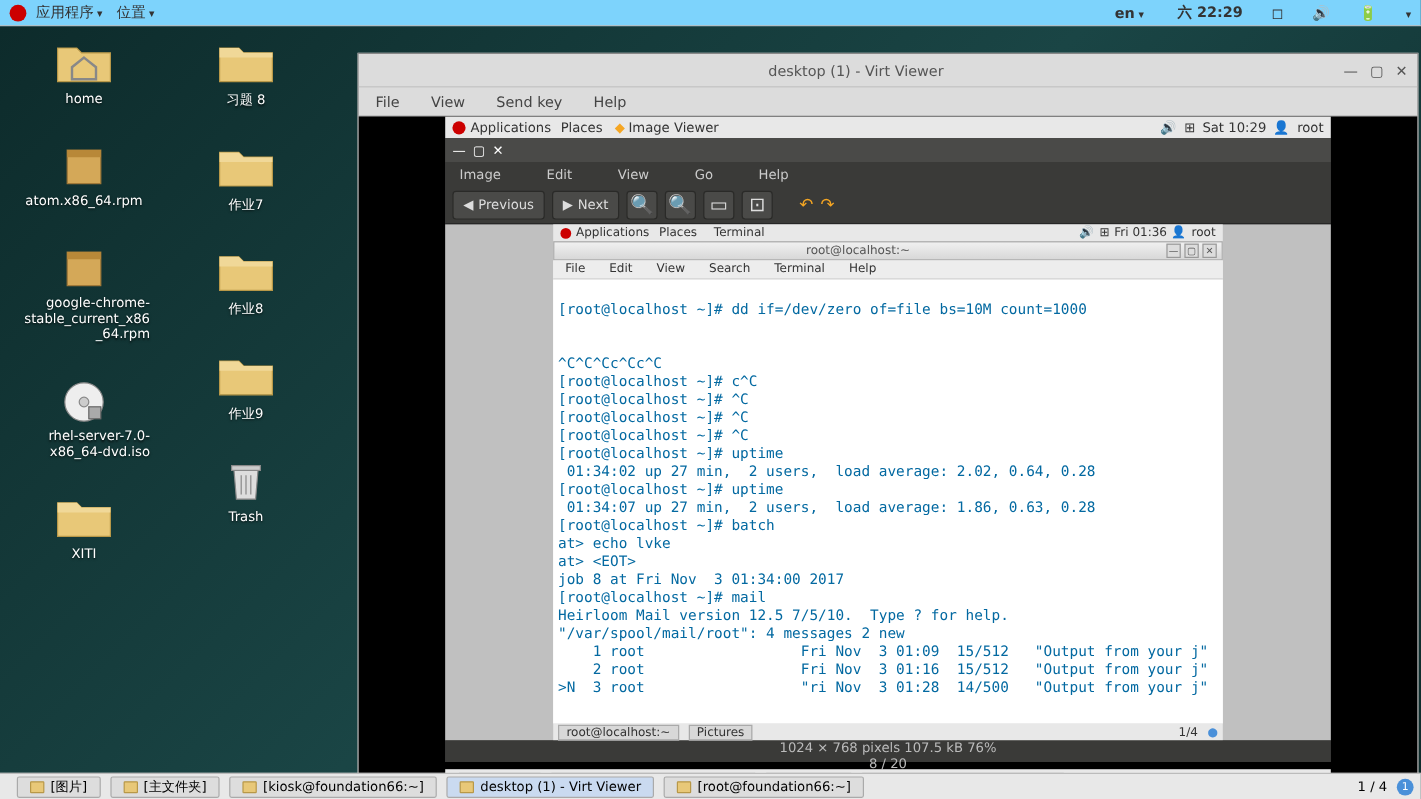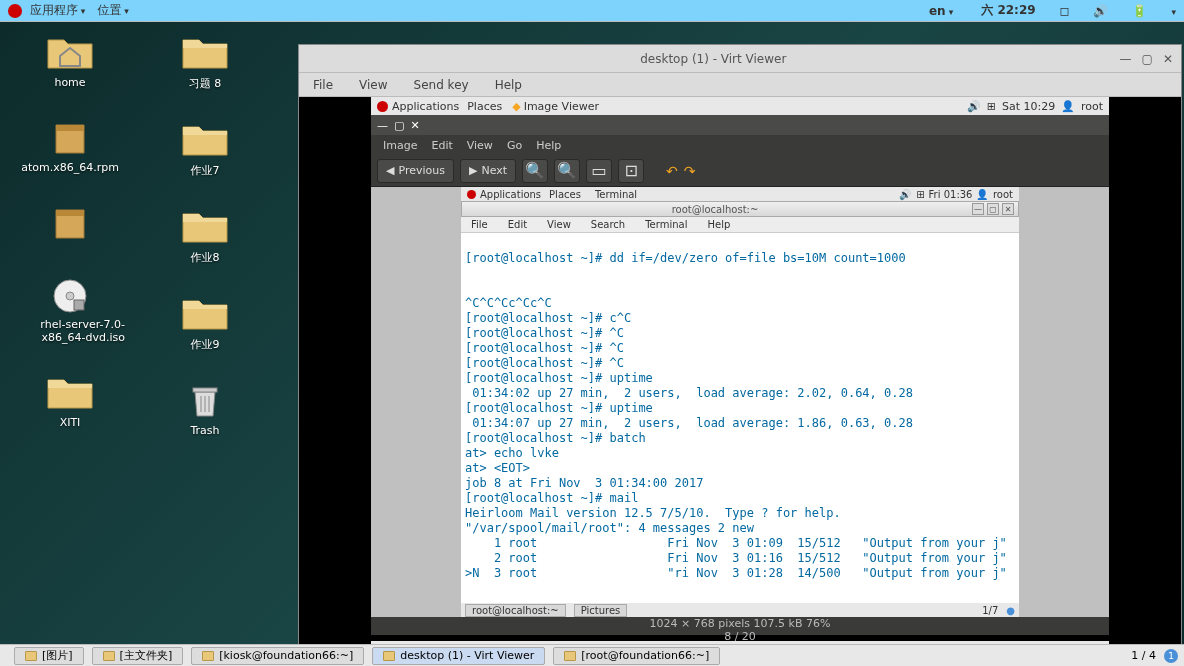--- a/index.html
+++ b/index.html
@@ -33,21 +33,21 @@
 
 
 .inner-topbar { position: absolute; top: 0; left: 72px; right: 72px; height: 18px; background: #e8e8e8; display: flex; align-items: center; font-size: 11px; color: #333; padding: 0 6px; }
 .inner-topbar .right { margin-left: auto; display: flex; gap: 6px; align-items: center; }
 
 
 .imgviewer { position: absolute; top: 18px; left: 72px; right: 72px; background: #3a3a3a; color: #ddd; }
 .iv-titlebar { height: 20px; background: #4a4a48; display: flex; align-items: center; font-size: 11px; color: #fff; }
 .iv-titlebar .title { flex: 1; text-align: center; }
 .iv-titlebar .wbtns { display: flex; gap: 6px; padding: 0 6px; }
-.iv-menubar { height: 20px; background: #3a3a38; display: flex; align-items: center; gap: 6px; padding: 0 8px; font-size: 11px; color: #ccc; }
+.iv-menubar { height: 20px; background: #3a3a38; display: flex; align-items: center; gap: 30px; padding: 0 8px; font-size: 11px; color: #ccc; }
 .iv-toolbar { height: 32px; background: #3a3a38; display: flex; align-items: center; gap: 6px; padding: 0 6px; border-bottom: 1px solid #222; }
 .iv-btn { height: 24px; padding: 0 8px; background: #4a4a48; border: 1px solid #2a2a28; border-radius: 3px; display: flex; align-items: center; gap: 4px; font-size: 11px; color: #ddd; cursor: pointer; }
 .iv-iconbtn { width: 26px; height: 24px; background: #4a4a48; border: 1px solid #2a2a28; border-radius: 3px; display: flex; align-items: center; justify-content: center; cursor: pointer; }
 .rot-arrow { color: #f5a623; font-size: 14px; }
 
 
 .nested-shot { background: #c0c0c0; padding: 0; }
 .nested-topbar { height: 14px; background: #e8e8e8; display: flex; align-items: center; font-size: 10px; color: #333; padding: 0 6px; margin: 0 90px; }
 .nested-topbar .right { margin-left: auto; display: flex; gap: 4px; align-items: center; }
 
@@ -122,20 +122,21 @@
           </div>
           <div class="label">atom.x86_64.rpm</div>
         </div>
         <div class="dicon">
           <div class="iconbox">
             <svg class="folder-svg" viewBox="0 0 48 40">
               <path d="M10 8 L38 8 L38 36 L10 36 Z" fill="#d4a858" stroke="#a07838"></path>
               <path d="M10 8 L38 8 L38 14 L10 14 Z" fill="#b88838"></path>
             </svg>
           </div>
+          <div class="label">google-chrome-stable_current_x86_64.rpm</div>
         </div>
         <div class="dicon">
           <div class="iconbox">
             <svg class="folder-svg" viewBox="0 0 48 40">
               <circle cx="24" cy="22" r="16" fill="#eee" stroke="#888"></circle>
               <circle cx="24" cy="22" r="4" fill="#ccc" stroke="#888"></circle>
               <rect x="28" y="26" width="10" height="10" fill="#aaa" stroke="#666"></rect>
             </svg>
           </div>
           <div class="label">rhel-server-7.0-x86_64-dvd.iso</div>
@@ -322,21 +323,21 @@
     1 root                  Fri Nov  3 01:09  15/512   "Output from your j"
     2 root                  Fri Nov  3 01:16  15/512   "Output from your j"
 &gt;N  3 root                  "ri Nov  3 01:28  14/500   "Output from your j"</div>
           </div>
           <div class="nested-bottombar">
             <div class="items">
               <span class="tbtn">root@localhost:~</span>
               <span class="tbtn">Pictures</span>
             </div>
             <div class="items">
-              <span>1/7</span>
+              <span>1/4</span>
               <span style="color:#4a90d9;">●</span>
             </div>
           </div>
         </div>
 
         <div class="iv-status">
           <span>1024 × 768 pixels   107.5 kB   76%</span>
           <span>8 / 20</span>
         </div>
       </div>

